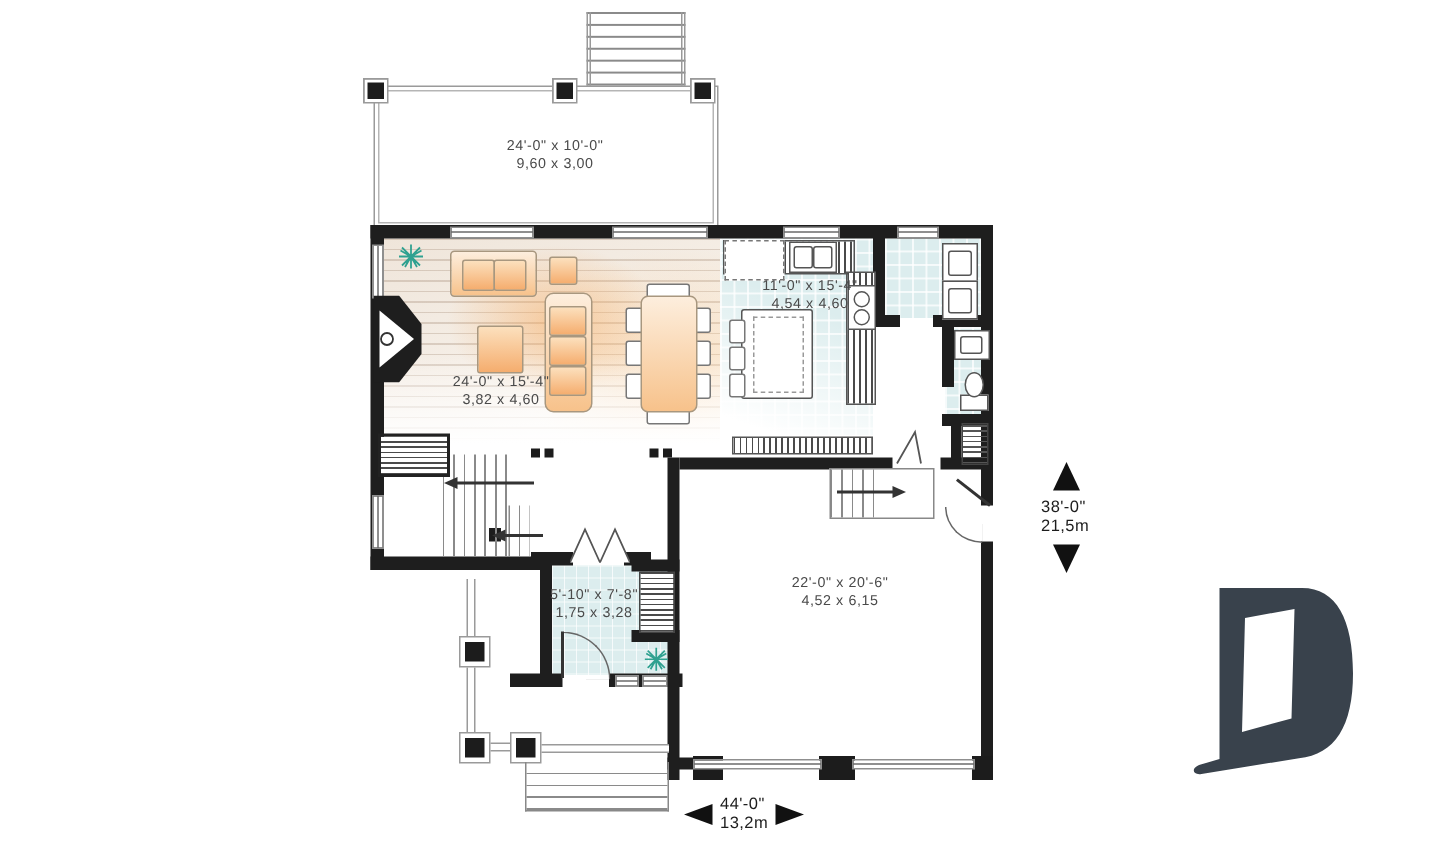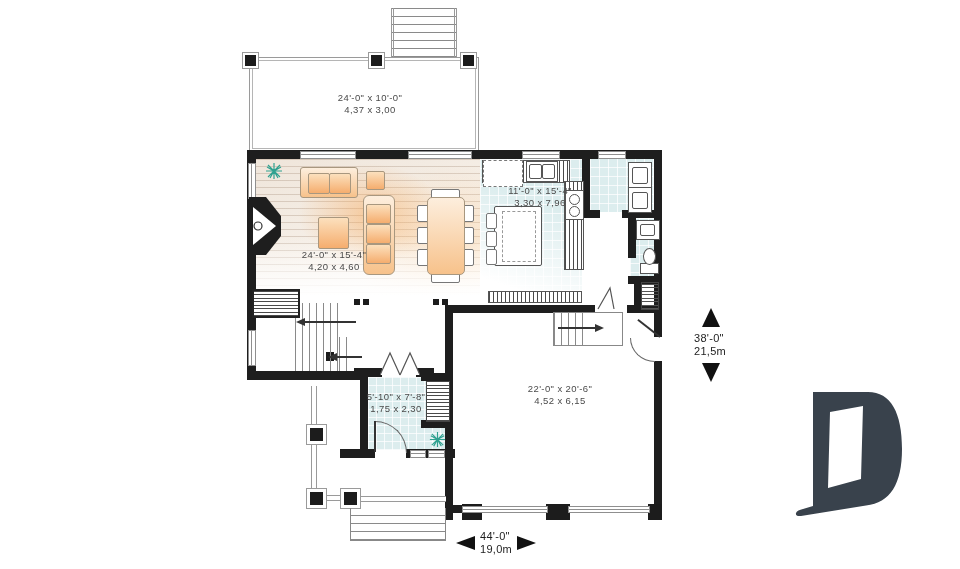--- a/index.html
+++ b/index.html
@@ -63,21 +63,21 @@
 
 <div id="stage">
 
   <div class="rail" style="left:249px;top:57px;width:228px;height:93px;"></div>
   <div class="steps" style="left:391px;top:8px;width:60px;height:49px;border-left:3px double #999;border-right:3px double #999;"></div>
   <div class="post" style="left:243px;top:53px;width:11px;height:11px;"></div>
   <div class="post" style="left:369px;top:53px;width:11px;height:11px;"></div>
   <div class="post" style="left:461px;top:53px;width:11px;height:11px;"></div>
   <div class="rlabel" style="left:300px;top:92px;width:140px;">
     <div>24'-0" x 10'-0"</div>
-    <div>4,37 x 3,00</div>
+    <div>9,60 x 3,00</div>
   </div>
 
   <div class="wood" style="left:255px;top:159px;width:225px;height:141px;"></div>
   <div class="fadewhite" style="left:255px;top:159px;width:225px;height:141px;background:linear-gradient(180deg,transparent 55%,#fff 97%);"></div>
   <div class="tile-kitchen" style="left:480px;top:159px;width:102px;height:131px;"></div>
   <div class="fadewhite" style="left:480px;top:159px;width:102px;height:131px;background:linear-gradient(200deg,transparent 35%,#fff 92%);"></div>
   <div class="tile-kitchen" style="left:590px;top:158px;width:64px;height:54px;"></div>
   <div class="tile-kitchen" style="left:630px;top:218px;width:24px;height:58px;"></div>
   <div class="tile-kitchen" style="left:368px;top:377px;width:78px;height:73px;background-size:8px 8px;"></div>
 
@@ -152,21 +152,21 @@
   <div class="chair" style="left:431px;top:272px;width:27px;height:9px;"></div>
   <div class="furn" style="left:427px;top:197px;width:36px;height:76px;border-radius:5px;"></div>
 
   <svg class="abs" style="left:249px;top:197px;" width="38" height="58" viewBox="0 0 38 58">
     <polygon points="0,0 17,0 32,19 32,39 17,58 0,58" fill="#1e1e1e"></polygon>
     <polygon points="4,10 27,29 4,48" fill="#fff"></polygon>
     <circle cx="9" cy="29" r="4" fill="#fff" stroke="#333" stroke-width="1.2"></circle>
   </svg>
   <div class="rlabel" style="left:264px;top:249px;width:140px;">
     <div>24'-0" x 15'-4"</div>
-    <div>4,20 x 4,60</div>
+    <div>3,82 x 4,60</div>
   </div>
 
   <div class="hatchv" style="left:482px;top:160px;width:86px;height:21px;"></div>
   <div class="fixture" style="left:483px;top:160px;width:38px;height:25px;border:1px dashed #777;background:#fff;"></div>
   <div class="fixture" style="left:526px;top:161px;width:30px;height:19px;">
     <div class="fixture" style="left:2px;top:2px;width:11px;height:13px;border-radius:2px;"></div>
     <div class="fixture" style="left:15px;top:2px;width:11px;height:13px;border-radius:2px;"></div>
   </div>
   <div class="hatchv" style="left:564px;top:181px;width:18px;height:87px;"></div>
   <div class="fixture" style="left:565px;top:190px;width:17px;height:28px;">
@@ -174,21 +174,21 @@
     <div class="fixture" style="left:3px;top:15px;width:9px;height:9px;border-radius:50%;"></div>
   </div>
   <div class="fixture" style="left:494px;top:206px;width:46px;height:58px;border-radius:2px;">
     <div style="position:absolute;left:7px;top:4px;width:32px;height:49px;border:1px dashed #999;"></div>
   </div>
   <div class="chair" style="left:486px;top:213px;width:9px;height:14px;"></div>
   <div class="chair" style="left:486px;top:231px;width:9px;height:14px;"></div>
   <div class="chair" style="left:486px;top:249px;width:9px;height:14px;"></div>
   <div class="rlabel" style="left:480px;top:185px;width:120px;">
     <div>11'-0" x 15'-4"</div>
-    <div>3,30 x 7,96</div>
+    <div>4,54 x 4,60</div>
   </div>
   <div class="hatchv" style="left:488px;top:291px;width:92px;height:10px;"></div>
 
   <div class="fixture" style="left:628px;top:162px;width:22px;height:24px;">
     <div class="fixture" style="left:3px;top:4px;width:14px;height:15px;border-radius:2px;"></div>
   </div>
   <div class="fixture" style="left:628px;top:187px;width:22px;height:24px;">
     <div class="fixture" style="left:3px;top:4px;width:14px;height:15px;border-radius:2px;"></div>
   </div>
   <div class="fixture" style="left:636px;top:220px;width:22px;height:18px;">
@@ -210,21 +210,21 @@
   <div class="ah-left" style="left:328px;top:353px;"></div>
   <div class="hatchh" style="left:252px;top:289px;width:44px;height:25px;border:2px solid #222;"></div>
 
   <svg class="abs" style="left:380px;top:351px;" width="40" height="25" viewBox="0 0 40 25">
     <polyline points="0,24 10,2 20,24" fill="#fff" stroke="#555" stroke-width="1.2"></polyline>
     <polyline points="20,24 30,2 40,24" fill="#fff" stroke="#555" stroke-width="1.2"></polyline>
   </svg>
   <div class="hatchh" style="left:426px;top:381px;width:22px;height:39px;"></div>
   <div class="rlabel" style="left:348px;top:391px;width:96px;">
     <div>5'-10" x 7'-8"</div>
-    <div>1,75 x 2,30</div>
+    <div>1,75 x 3,28</div>
   </div>
 
   <div class="arc" style="left:375px;top:421px;width:31px;height:31px;border-top:1px solid #666;border-right:1px solid #666;border-top-right-radius:100%;"></div>
   <div class="abs" style="left:374px;top:421px;width:2px;height:31px;background:#333;"></div>
   <svg class="abs" style="left:428px;top:430px;" width="19" height="19" viewBox="0 0 20 20">
     <path d="M10 2 V18 M2 10 H18 M4 4 L16 16 M16 4 L4 16 M10 10 L3 6 M10 10 L17 6 M10 10 L6 17 M10 10 L14 17" stroke="#2fa190" stroke-width="1.2" fill="none"></path>
   </svg>
 
   <div class="abs" style="left:553px;top:312px;width:68px;height:32px;border:1px solid #888;background:#fff;">
     <div class="treads" style="left:0;top:0;width:32px;height:32px;"></div>
@@ -258,21 +258,21 @@
     <div class="dimtext" style="margin-top:5px;">
       <div>38'-0"</div>
       <div>21,5m</div>
     </div>
     <div class="arrow-down" style="margin-left:8px;margin-top:5px;"></div>
   </div>
   <div class="abs" style="left:456px;top:530px;display:flex;align-items:center;gap:5px;">
     <div class="arrow-left"></div>
     <div class="dimtext">
       <div>44'-0"</div>
-      <div>19,0m</div>
+      <div>13,2m</div>
     </div>
     <div class="arrow-right"></div>
   </div>
 
   <svg class="abs" style="left:786px;top:386px;" width="120" height="136" viewBox="0 0 120 136">
     <path fill="#39424c" fill-rule="evenodd" d="M 27 6 L 82 6 C 105 6 116 27 116 63 C 116 98 104 117 80 119.5 L 15 130 C 8.5 131 8 125.5 14.5 123.7 L 27 120 Z
          M 44 26 L 77 20 L 75 93 L 42 102 Z"></path>
   </svg>
 
 </div>

